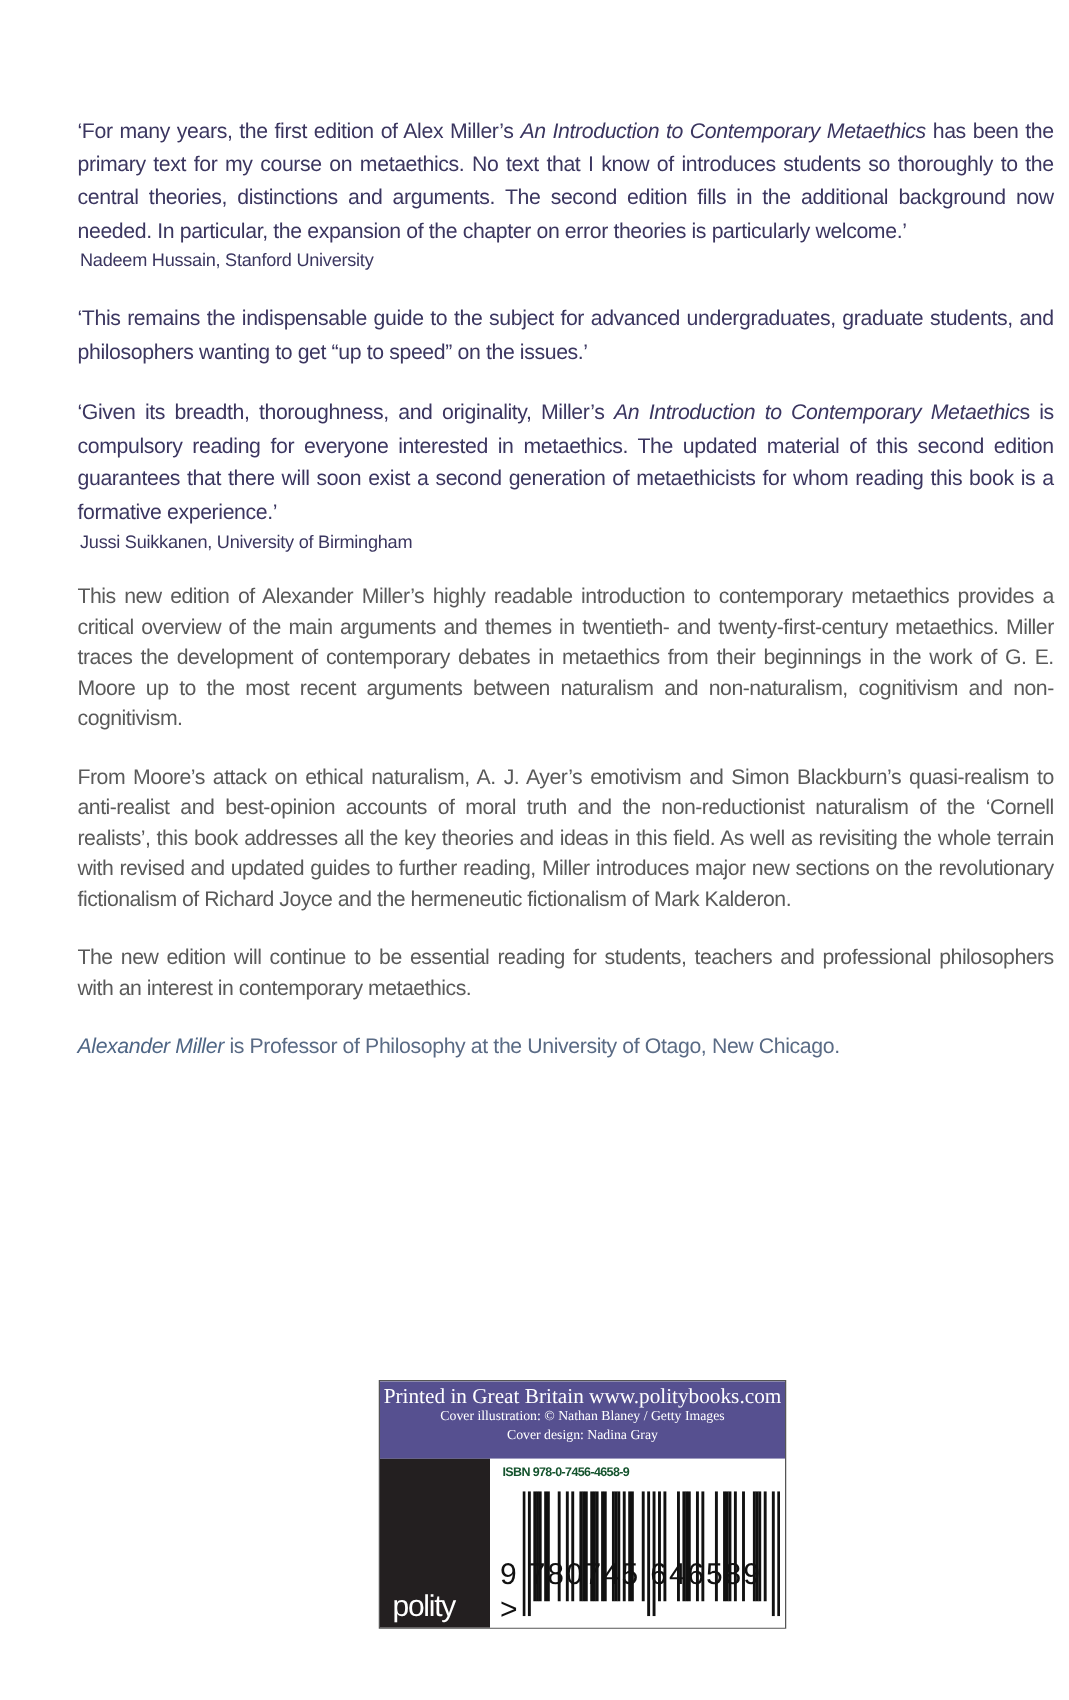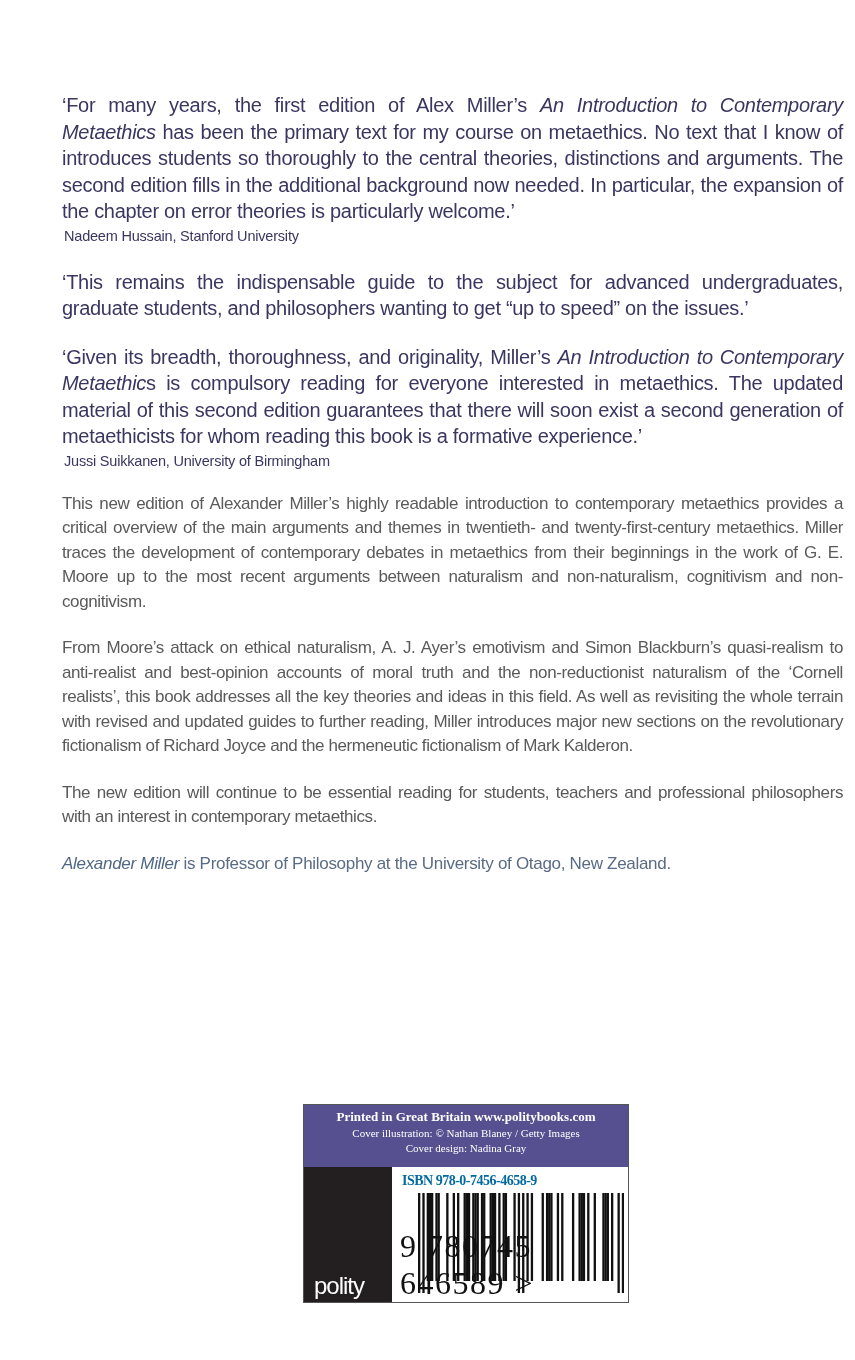--- a/index.html
+++ b/index.html
@@ -2,21 +2,21 @@
 <html><head>
   <meta charset="utf-8">
   <style>
     html, body { margin: 0; padding: 0; }
     body {
       width: 855px; height: 1360px; background: #ffffff; position: relative; overflow: hidden;
       font-family: "Liberation Sans", "DejaVu Sans", sans-serif;
     }
     .content { position: absolute; left: 62px; top: 92px; width: 781px; }
     .quote {
-      color: #3b3660; font-size: 20px; line-height: 26.5px; text-align: justify;
+      color: #3b3660; font-size: 17px; line-height: 26.5px; text-align: justify;
       font-stretch: condensed; letter-spacing: -0.3px; margin: 0;
     }
     .quote i { font-style: italic; }
     .attrib {
       color: #3b3660; font-size: 14.5px; line-height: 22px; margin: 0 0 0 2px;
       letter-spacing: -0.2px;
     }
     .q1 { margin-bottom: 22px; }
     .q2 { margin-bottom: 22px; }
     .q3 { margin-bottom: 20px; }
@@ -27,37 +27,37 @@
     .author-line { color: #5a6b85; font-size: 17px; line-height: 24px; margin: 0; letter-spacing: -0.3px; }
     .author-line .name { color: #4f6685; font-style: italic; }
     .barcode-box {
       position: absolute; left: 303px; top: 1104px; width: 326px; height: 199px;
       border: 1px solid #555; box-sizing: border-box; overflow: hidden;
     }
     .bb-top {
       background: #565090; color: #ffffff; height: 62px; text-align: center;
       font-family: "Liberation Serif", "DejaVu Serif", serif; padding-top: 3px; box-sizing: border-box;
     }
-    .bb-top .l1 { font-size: 13px; line-height: 18px; font-weight: bold; }
+    .bb-top .l1 { font-size: 17px; line-height: 18px; font-weight: normal; }
     .bb-top .l2, .bb-top .l3 { font-size: 11px; line-height: 15px; }
     .bb-bottom { position: absolute; left: 0; top: 62px; width: 100%; height: 137px; }
     .bb-black { position: absolute; left: 0; top: 0; width: 88px; height: 100%; background: #231f20; }
     .polity {
       position: absolute; left: 10px; bottom: 4px; color: #ffffff; font-size: 24px;
       font-family: "Liberation Sans", sans-serif; letter-spacing: -1px;
     }
     .bb-white { position: absolute; left: 88px; top: 0; right: 0; height: 100%; background: #fff; }
     .isbn {
-      position: absolute; left: 10px; top: 6px; font-family: Liberation Serif, serif;
-      font-size: 14px; font-weight: bold; color: #0369a1; letter-spacing: -0.5px;
+      position: absolute; left: 10px; top: 6px; font-family: Liberation Sans, sans-serif;
+      font-size: 10px; font-weight: bold; color: #14532d; letter-spacing: -0.5px;
     }
     .bars { position: absolute; left: 26px; top: 26px; }
     .digits {
-      position: absolute; left: 8px; bottom: 2px; font-family: Liberation Serif, serif;
-      font-size: 32px; color: #111; letter-spacing: 1.5px;
+      position: absolute; left: 8px; bottom: 2px; font-family: Liberation Sans, sans-serif;
+      font-size: 24px; color: #111; letter-spacing: 1.5px;
     }
   </style>
 </head>
 <body>
 
 <div class="content">
   <div class="q1">
     <p class="quote"><span>‘For many years, the first edition of Alex Miller’s </span><i>An Introduction to Contemporary Metaethics</i><span> has been the primary text for my course on metaethics. No text that I know of introduces students so thoroughly to the central theories, distinctions and arguments. The second edition fills in the additional background now needed. In particular, the expansion of the chapter on error theories is particularly welcome.’</span></p>
     <p class="attrib">Nadeem Hussain, Stanford University</p>
   </div>
@@ -66,21 +66,21 @@
   </div>
   <div class="q3">
     <p class="quote"><span>‘Given its breadth, thoroughness, and originality, Miller’s </span><i>An Introduction to Contemporary Metaethic</i><span>s is compulsory reading for everyone interested in metaethics. The updated material of this second edition guarantees that there will soon exist a second generation of metaethicists for whom reading this book is a formative experience.’</span></p>
     <p class="attrib">Jussi Suikkanen, University of Birmingham</p>
   </div>
 
   <p class="blurb">This new edition of Alexander Miller’s highly readable introduction to contemporary metaethics provides a critical overview of the main arguments and themes in twentieth- and twenty-first-century metaethics. Miller traces the development of contemporary debates in metaethics from their beginnings in the work of G. E. Moore up to the most recent arguments between naturalism and non-naturalism, cognitivism and non-cognitivism.</p>
   <p class="blurb">From Moore’s attack on ethical naturalism, A. J. Ayer’s emotivism and Simon Blackburn’s quasi-realism to anti-realist and best-opinion accounts of moral truth and the non-reductionist naturalism of the ‘Cornell realists’, this book addresses all the key theories and ideas in this field. As well as revisiting the whole terrain with revised and updated guides to further reading, Miller introduces major new sections on the revolutionary fictionalism of Richard Joyce and the hermeneutic fictionalism of Mark Kalderon.</p>
   <p class="blurb">The new edition will continue to be essential reading for students, teachers and professional philosophers with an interest in contemporary metaethics.</p>
 
-  <p class="author-line"><span class="name">Alexander Miller</span><span> is Professor of Philosophy at the University of Otago, New Zealand.</span></p>
+  <p class="author-line"><span class="name">Alexander Miller</span><span> is Professor of Philosophy at the University of Otago, New Chicago.</span></p>
 </div>
 
 <div class="barcode-box">
   <div class="bb-top">
     <div class="l1">Printed in Great Britain  www.politybooks.com</div>
     <div class="l2">Cover illustration: © Nathan Blaney / Getty Images</div>
     <div class="l3">Cover design: Nadina Gray</div>
   </div>
   <div class="bb-bottom">
     <div class="bb-black">

